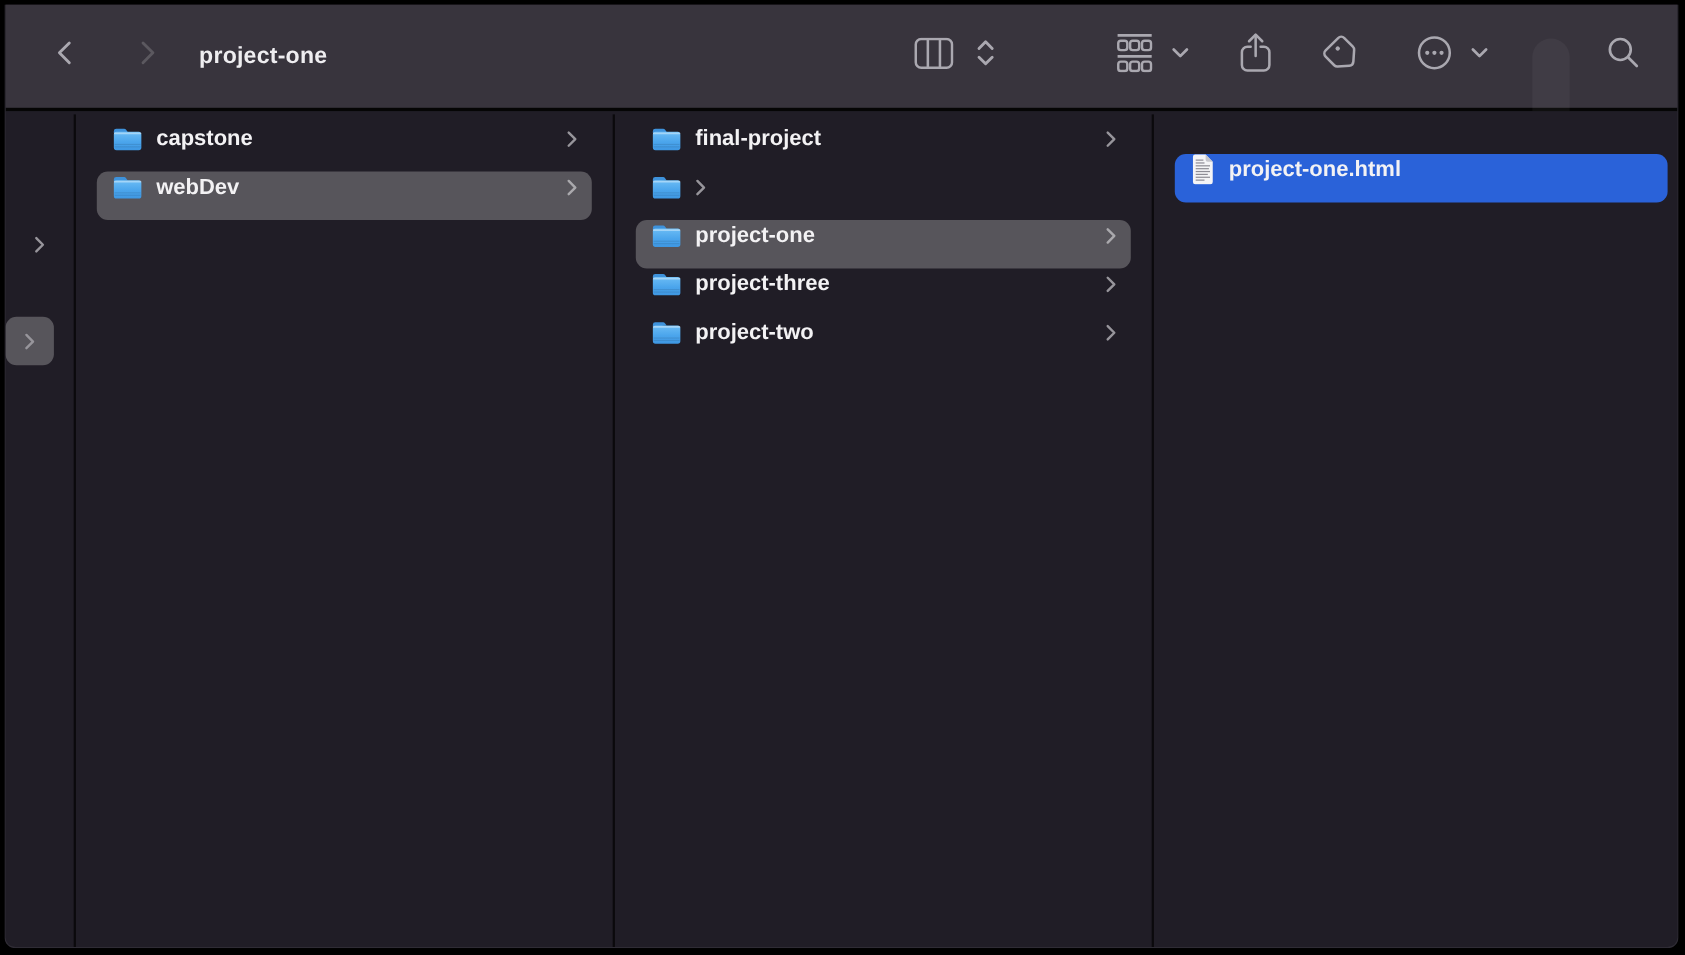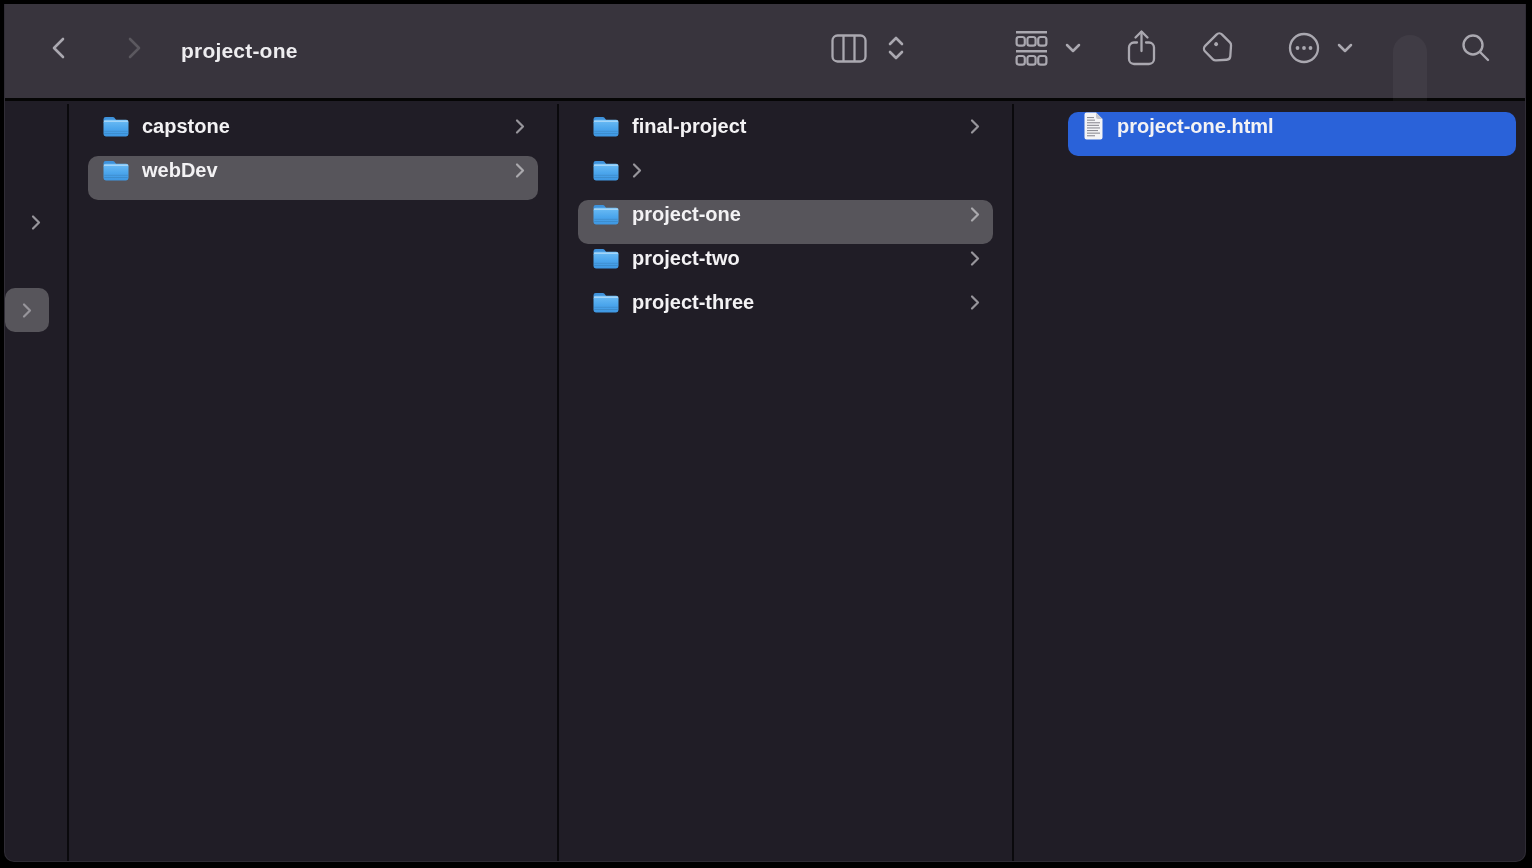--- a/index.html
+++ b/index.html
@@ -37,29 +37,29 @@
   svg { display:block; }
 
   
   .content { position:absolute; left:0; top:100px; right:0; bottom:0; }
   .col {
     position:absolute; top:0; bottom:0; padding-top:8px;
     border-right:2px solid #0a090c;
   }
   .col-strip { left:0;    width:64px;  }
   .col-1     { left:64px;  width:490px; }
-  .col-2     { left:554px; width:455px; }
+  .col-2     { left:554px; width:490px; }
   .col-3     { left:1044px; right:0; border-right:none; }
 
   .row {
     height:44px; margin:0 19px; border-radius:10px;
     display:flex; align-items:center; padding:0 13px 16px 14px; gap:12px;
     color:#f3f2f4; font-size:20px; font-weight:600;
   }
-  .col-3 .row { margin-right:9px; }
+  .col-3 .row { margin-right:9px;margin-top:28px; }
   .row .label { flex:1 1 auto; white-space:nowrap; overflow:hidden; }
   .row.sel-gray { background:var(--sel-gray, #57555b); }
   .row.sel-blue { background:var(--sel-blue, #2a62d9); }
   .row-chevron { flex:0 0 auto; color:#97959b; margin-top:1px; }
   .row.sel-gray .row-chevron { color:#aaa9ad; }
 
   
   .stub { position:absolute; height:44px; display:flex; align-items:center; }
   .stub-1 { top:96px;  left:0; width:62px; justify-content:center; }
   .stub-2 { top:184px; left:0; width:44px; justify-content:center;
@@ -312,39 +312,39 @@
       <div class="row">
         <span class="icon-slot">
           <svg width="28" height="23" viewBox="0 0 28 23">
             <path d="M1.5 6 V4.2 a2.2 2.2 0 0 1 2.2 -2.2 h7.2 a2 2 0 0 1 1.6 .8 l1.6 2.2 z" fill="#3e92db"></path>
             <rect x="1.5" y="4.8" width="25" height="16.7" rx="2.4" fill="url(#folderGrad)"></rect>
             <rect x="1.5" y="5.4" width="25" height="1.6" rx="0.8" fill="rgba(255,255,255,0.4)"></rect>
             <rect x="2.2" y="15.8" width="23.6" height="1" fill="rgba(0,0,0,0.10)"></rect>
             <rect x="2.2" y="18" width="23.6" height="1" fill="rgba(0,0,0,0.10)"></rect>
           </svg>
         </span>
+        <span class="label">project-three</span>
+        <span class="row-chevron">
+          <svg width="10" height="17" viewBox="0 0 10 17" fill="none" stroke="currentColor" stroke-width="2.2" stroke-linecap="round" stroke-linejoin="round">
+              <path d="M2 2.5 L8 8.5 L2 14.5"></path>
+            </svg>
+        </span>
+      </div>
+
+      <div class="row">
+        <span class="icon-slot">
+          <svg width="28" height="23" viewBox="0 0 28 23">
+            <path d="M1.5 6 V4.2 a2.2 2.2 0 0 1 2.2 -2.2 h7.2 a2 2 0 0 1 1.6 .8 l1.6 2.2 z" fill="#3e92db"></path>
+            <rect x="1.5" y="4.8" width="25" height="16.7" rx="2.4" fill="url(#folderGrad)"></rect>
+            <rect x="1.5" y="5.4" width="25" height="1.6" rx="0.8" fill="rgba(255,255,255,0.4)"></rect>
+            <rect x="2.2" y="15.8" width="23.6" height="1" fill="rgba(0,0,0,0.10)"></rect>
+            <rect x="2.2" y="18" width="23.6" height="1" fill="rgba(0,0,0,0.10)"></rect>
+          </svg>
+        </span>
         <span class="label">project-two</span>
-        <span class="row-chevron">
-          <svg width="10" height="17" viewBox="0 0 10 17" fill="none" stroke="currentColor" stroke-width="2.2" stroke-linecap="round" stroke-linejoin="round">
-              <path d="M2 2.5 L8 8.5 L2 14.5"></path>
-            </svg>
-        </span>
-      </div>
-
-      <div class="row">
-        <span class="icon-slot">
-          <svg width="28" height="23" viewBox="0 0 28 23">
-            <path d="M1.5 6 V4.2 a2.2 2.2 0 0 1 2.2 -2.2 h7.2 a2 2 0 0 1 1.6 .8 l1.6 2.2 z" fill="#3e92db"></path>
-            <rect x="1.5" y="4.8" width="25" height="16.7" rx="2.4" fill="url(#folderGrad)"></rect>
-            <rect x="1.5" y="5.4" width="25" height="1.6" rx="0.8" fill="rgba(255,255,255,0.4)"></rect>
-            <rect x="2.2" y="15.8" width="23.6" height="1" fill="rgba(0,0,0,0.10)"></rect>
-            <rect x="2.2" y="18" width="23.6" height="1" fill="rgba(0,0,0,0.10)"></rect>
-          </svg>
-        </span>
-        <span class="label">project-three</span>
         <span class="row-chevron">
           <svg width="10" height="17" viewBox="0 0 10 17" fill="none" stroke="currentColor" stroke-width="2.2" stroke-linecap="round" stroke-linejoin="round">
               <path d="M2 2.5 L8 8.5 L2 14.5"></path>
             </svg>
         </span>
       </div>
     </div>
 
     <div class="col col-3">
       <div class="row sel-blue">

